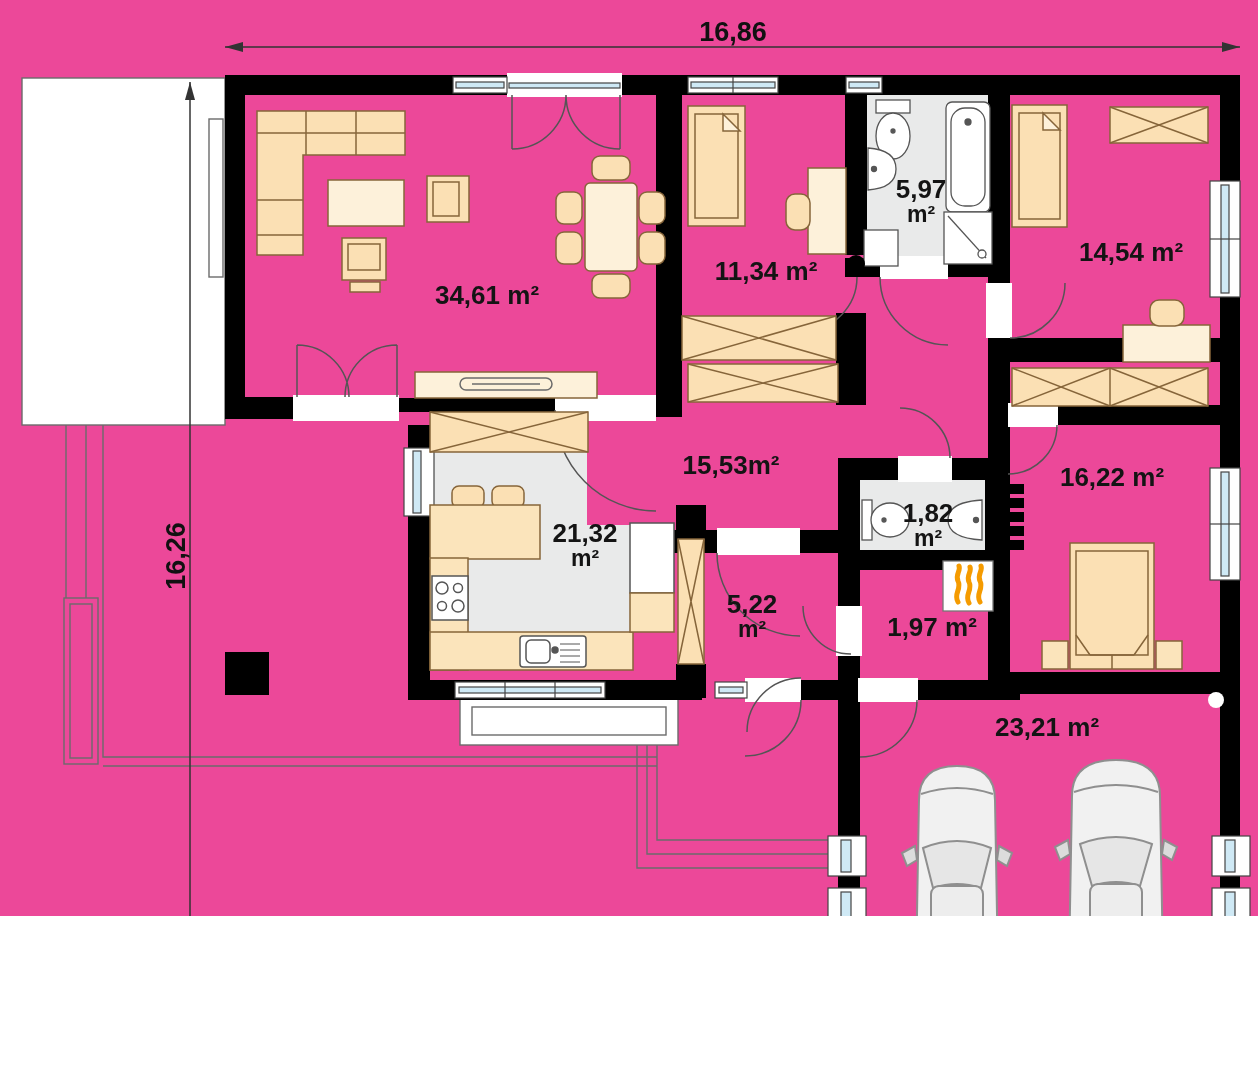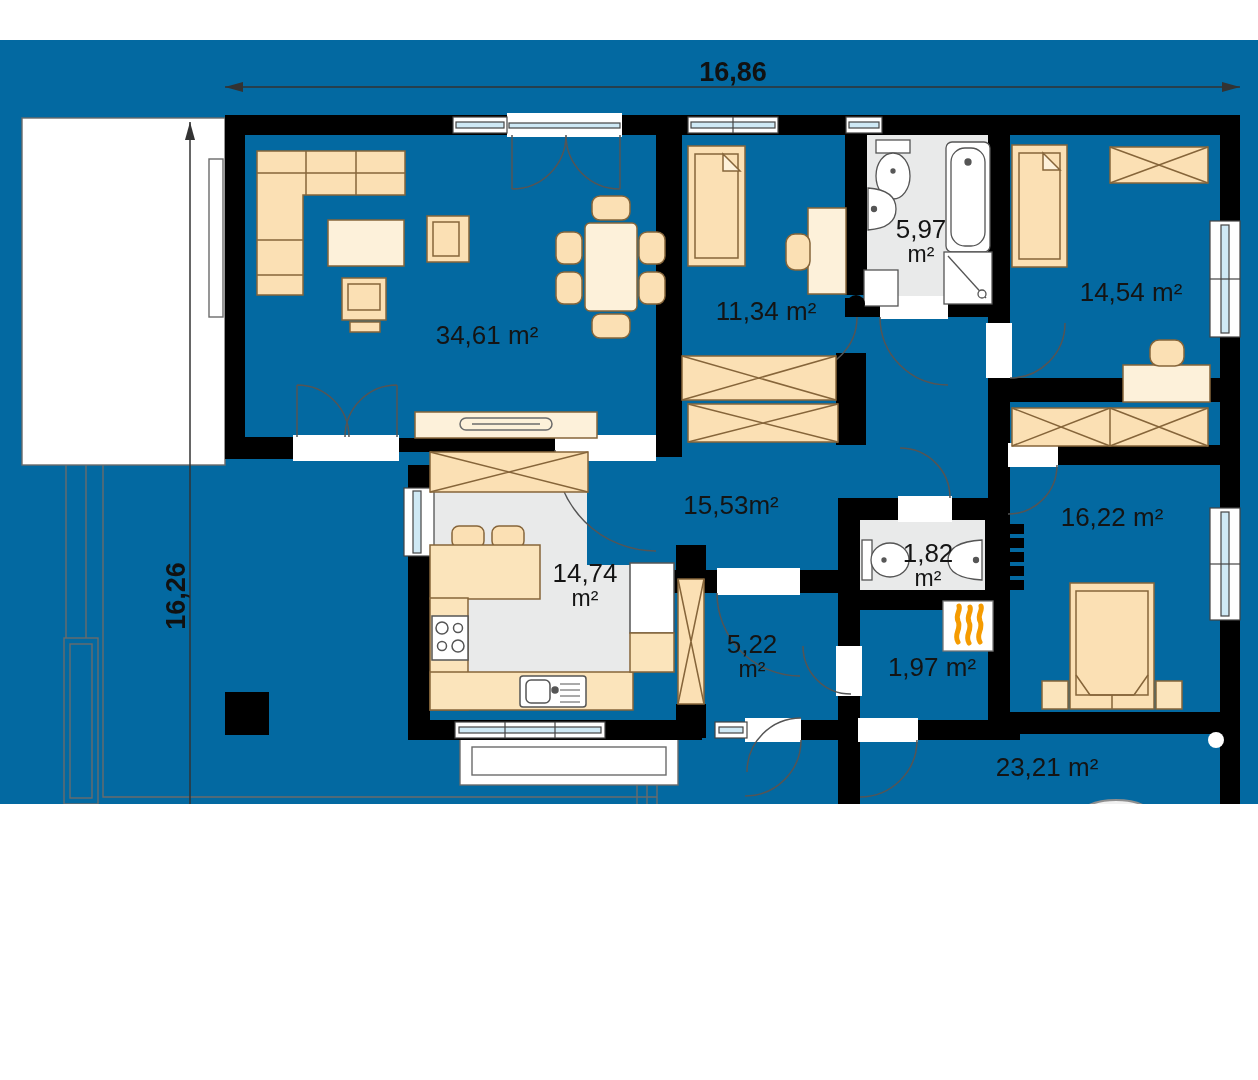--- a/index.html
+++ b/index.html
@@ -1,19 +1,19 @@
 <!DOCTYPE html>
 <html><head>
 <meta charset="utf-8">
 <style>
   html,body{margin:0;padding:0;background:#fff;}
-  #stage{position:relative;width:1258px;height:764px;background:#0369a1;overflow:hidden;
-         font-family:"Liberation Sans",sans-serif;margin-top:40px;}
+  #stage{position:relative;width:1258px;height:916px;background:#ec4899;overflow:hidden;
+         font-family:"Liberation Sans",sans-serif;}
   #stage svg{position:absolute;left:0;top:0;}
-  .lbl{position:absolute;transform:translate(-50%,-50%);font-weight:400;font-size:26px;
+  .lbl{position:absolute;transform:translate(-50%,-50%);font-weight:700;font-size:26px;
        color:#141414;white-space:nowrap;z-index:5;}
   .lbl.two{display:flex;flex-direction:column;align-items:center;line-height:1.02;}
   .lbl.two .u{font-size:23px;}
   .dim{position:absolute;transform:translate(-50%,-50%);font-weight:700;font-size:27px;
        color:#111;white-space:nowrap;z-index:5;}
   .dim.rot{transform:translate(-50%,-50%) rotate(-90deg);}
 </style>
 </head>
 <body>
 
@@ -361,21 +361,21 @@
 
   <div class="lbl" style="left:487px;top:295px"><span>34,61</span>&nbsp;<span>m²</span></div>
   <div class="lbl" style="left:766px;top:271px"><span>11,34</span>&nbsp;<span>m²</span></div>
   <div class="lbl two" style="left:921px;top:201px">
       <span class="v">5,97</span>
       <span class="u">m²</span>
     </div>
   <div class="lbl" style="left:1131px;top:252px"><span>14,54</span>&nbsp;<span>m²</span></div>
   <div class="lbl" style="left:731px;top:465px"><span>15,53</span><span>m²</span></div>
   <div class="lbl two" style="left:585px;top:545px">
-      <span class="v">14,74</span>
+      <span class="v">21,32</span>
       <span class="u">m²</span>
     </div>
   <div class="lbl" style="left:1112px;top:477px"><span>16,22</span>&nbsp;<span>m²</span></div>
   <div class="lbl two" style="left:928px;top:525px">
       <span class="v">1,82</span>
       <span class="u">m²</span>
     </div>
   <div class="lbl two" style="left:752px;top:616px">
       <span class="v">5,22</span>
       <span class="u">m²</span>

